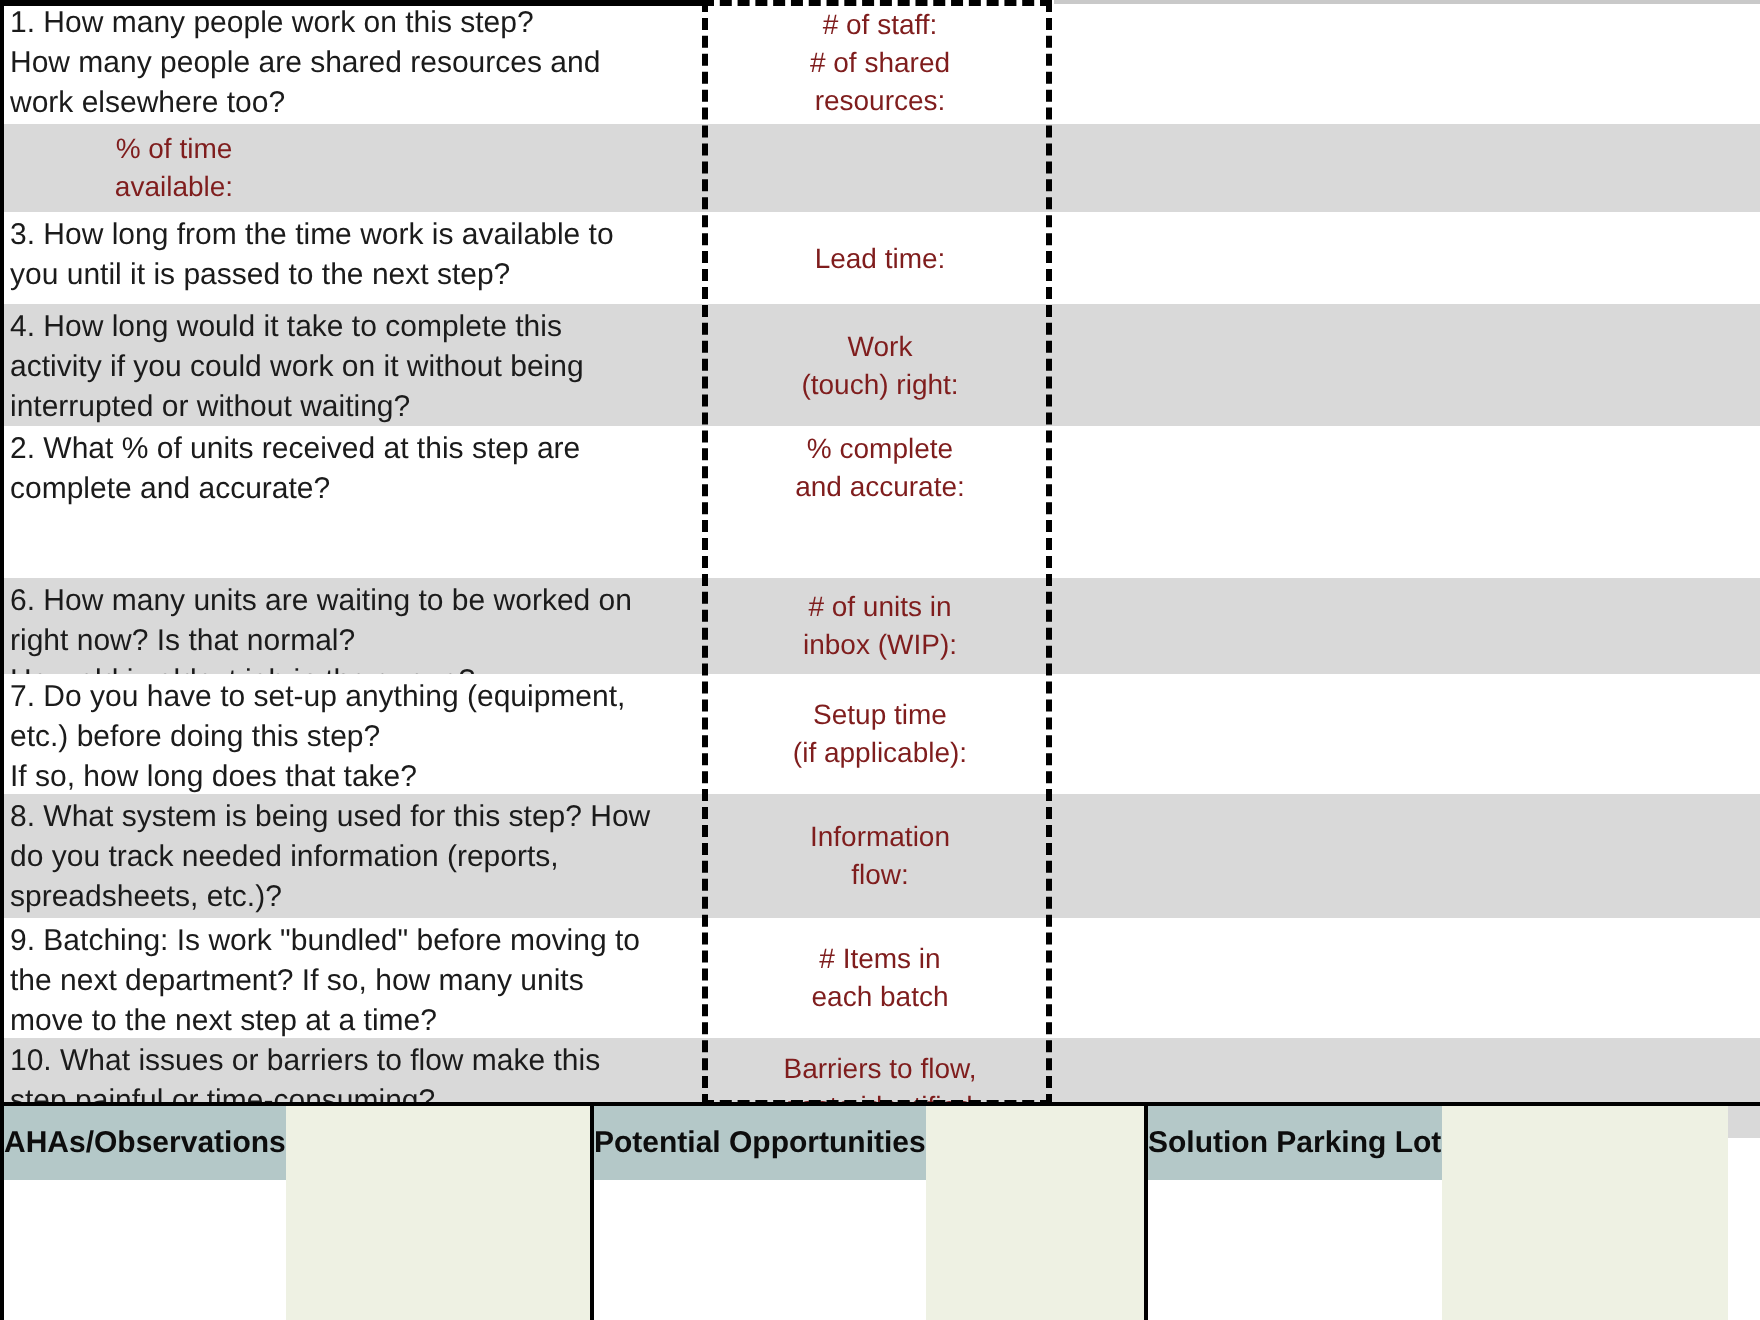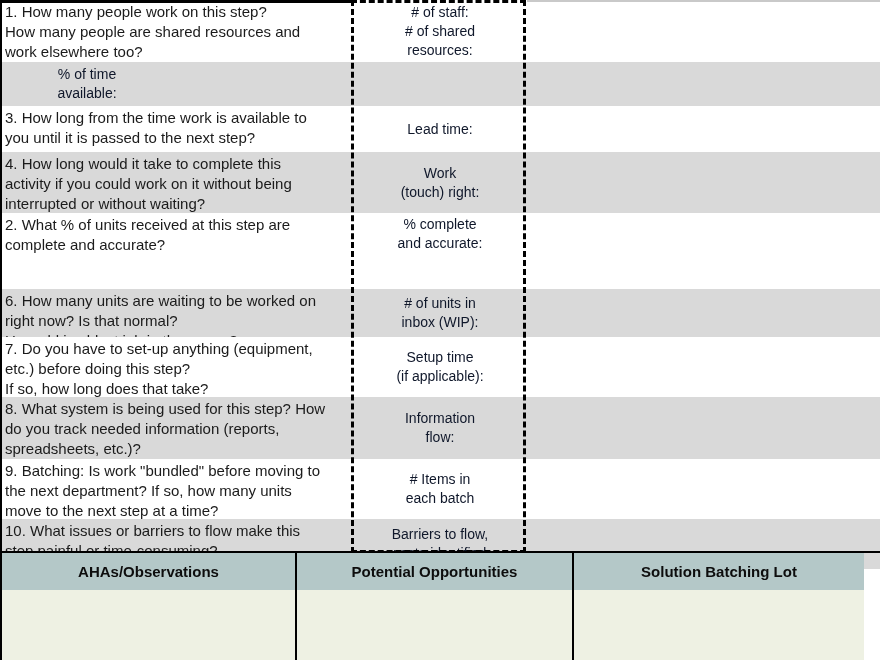--- a/index.html
+++ b/index.html
@@ -35,21 +35,21 @@
     background: #ffffff;
   }
   .label-cell {
     width: 174px;
     display: flex;
     align-items: center;
     justify-content: center;
     text-align: center;
     font-size: 14px;
     line-height: 19px;
-    color: #0f172a;
+    color: #7f1d1d;
     white-space: pre-wrap;
     background: #ffffff;
     padding: 0 10px;
   }
   .answer-cell {
     flex: 1;
     background: #ffffff;
   }
 
   
@@ -78,21 +78,21 @@
   
   .bottom-table {
     position: absolute;
     left: 0; top: 551px;
     width: 880px; height: 109px;
     display: flex;
     border-top: 2px solid #000000;
   }
   .bottom-col {
     display: flex;
-    flex-direction: column;
+    flex-direction: row;
     border-left: 2px solid #000000;
   }
   .bottom-col:first-child { border-left-width: 2px; }
   .bottom-header {
     height: 37px;
     display: flex;
     align-items: center;
     justify-content: center;
     font-size: 15px;
     font-weight: bold;
@@ -190,18 +190,18 @@
   <div class="bottom-table" id="bottom-table">
       <div class="bottom-col" style="width: 295px;">
         <div class="bottom-header" style="background: rgb(180, 200, 200);">AHAs/Observations</div>
         <div class="bottom-body" style="background: rgb(238, 241, 227);"></div>
       </div>
       <div class="bottom-col" style="width: 277px;">
         <div class="bottom-header" style="background: rgb(180, 200, 200);">Potential Opportunities</div>
         <div class="bottom-body" style="background: rgb(238, 241, 227);"></div>
       </div>
       <div class="bottom-col" style="width: 292px;">
-        <div class="bottom-header" style="background: rgb(180, 200, 200);">Solution Batching Lot</div>
+        <div class="bottom-header" style="background: rgb(180, 200, 200);">Solution Parking Lot</div>
         <div class="bottom-body" style="background: rgb(238, 241, 227);"></div>
       </div>
     </div>
 
 </div>
 
 </body></html>

